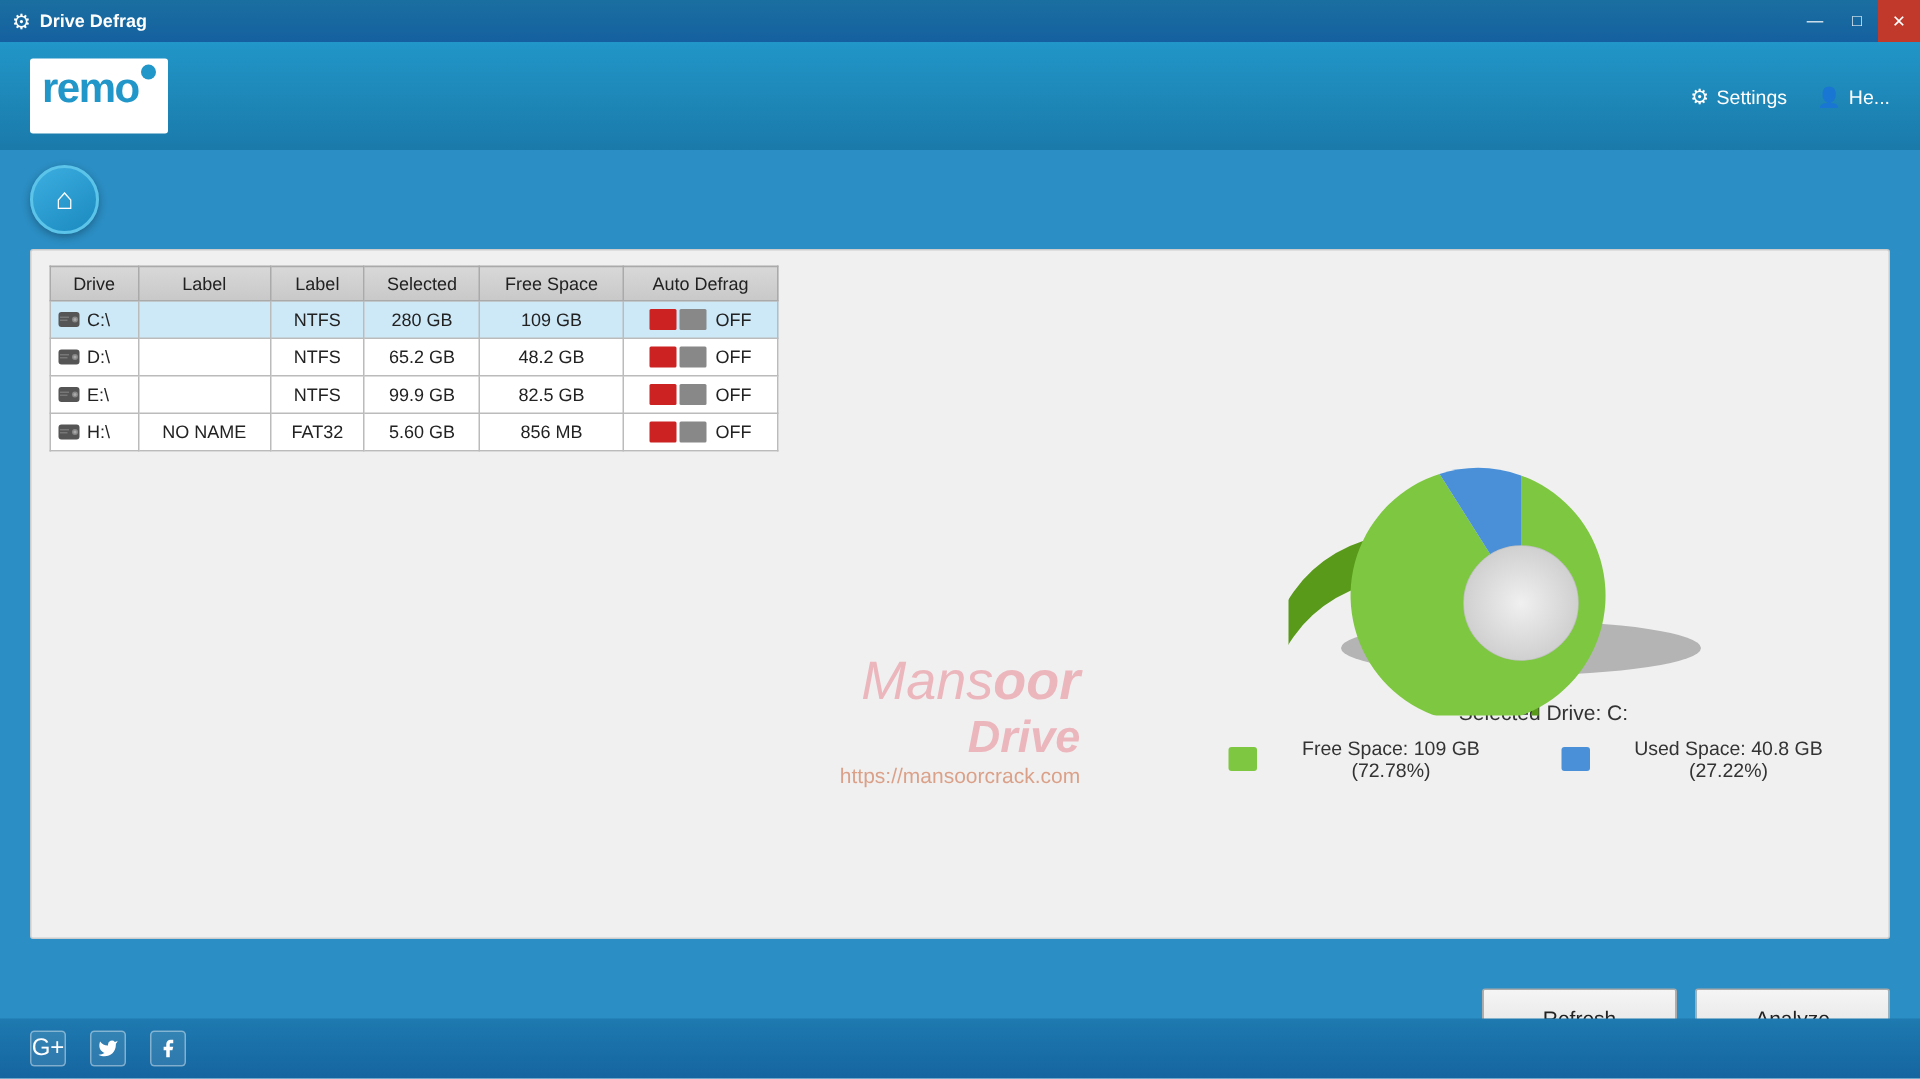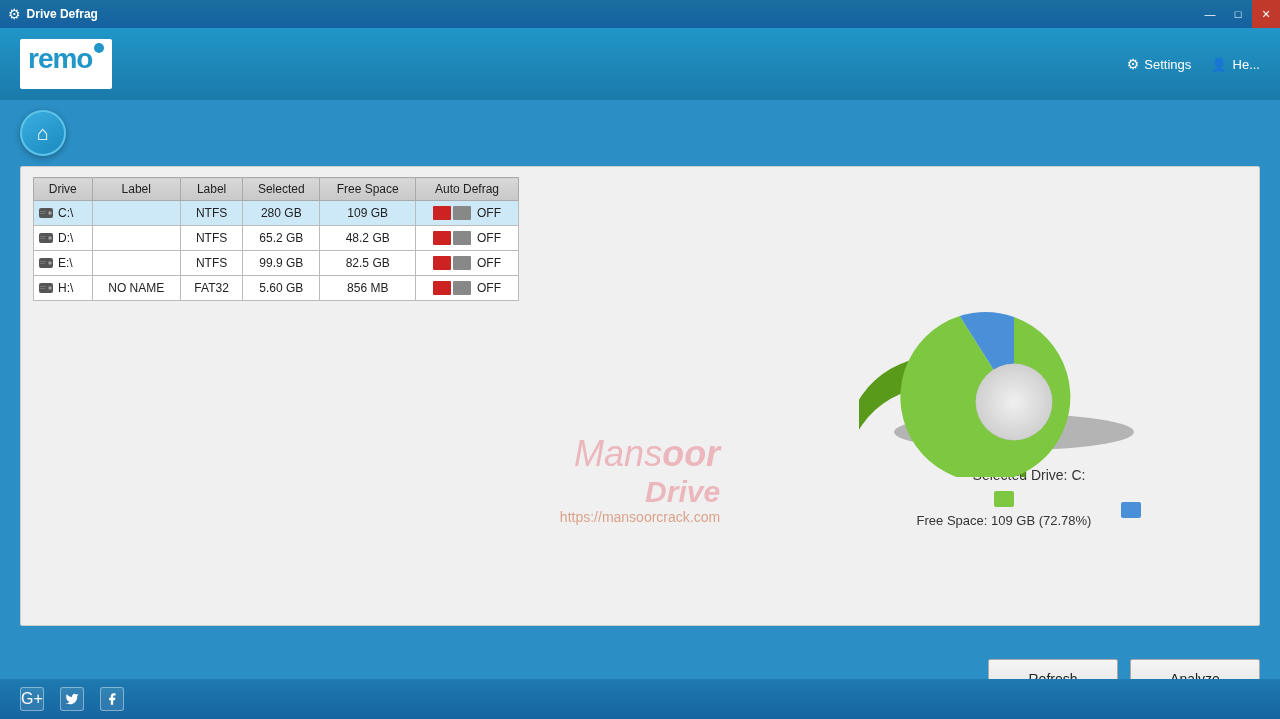--- a/index.html
+++ b/index.html
@@ -218,21 +218,20 @@
       align-items: center;
       gap: 30px;
       justify-content: center;
     }
     .legend-item {
       display: flex;
       align-items: center;
       gap: 6px;
       font-size: 13px;
       color: #333;
-      flex-direction: column;
     }
     .legend-square {
       width: 20px;
       height: 16px;
       border-radius: 2px;
     }
     .legend-green { background: #7dc840; }
     .legend-blue { background: #4a90d9; }
 
     
@@ -483,20 +482,21 @@
 
     <div style="text-align:center;margin-top:-30px;">
       <div class="selected-drive-label">Selected Drive:  C:</div>
       <div class="legend-row">
         <div class="legend-item">
           <div class="legend-square legend-green"></div>
           <span>Free Space:  109 GB (72.78%)</span>
         </div>
         <div class="legend-item">
           <div class="legend-square legend-blue"></div>
+          <span>Used Space:  40.8 GB (27.22%)</span>
         </div>
       </div>
     </div>
   </div>
 
   <div class="watermark">
     <div style="font-size:36px;color:#e87080;opacity:0.45;font-style:italic;">Mans<span style="color:#e87080;font-weight:bold;">oor</span></div>
     <div style="font-size:30px;color:#e87080;opacity:0.45;font-weight:bold;font-style:italic;">Drive</div>
     <div style="font-size:14px;color:#c2410c;opacity:0.45;">https://mansoorcrack.com</div>
   </div>

